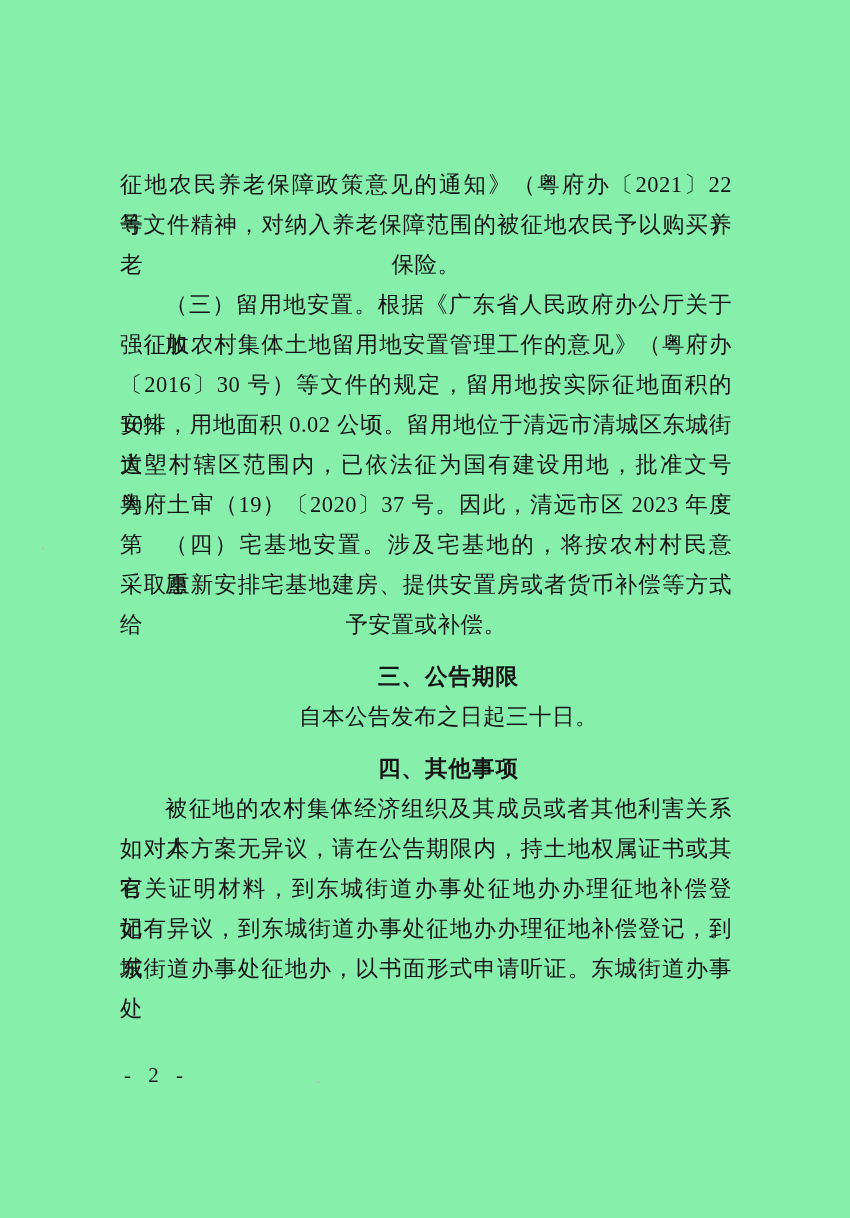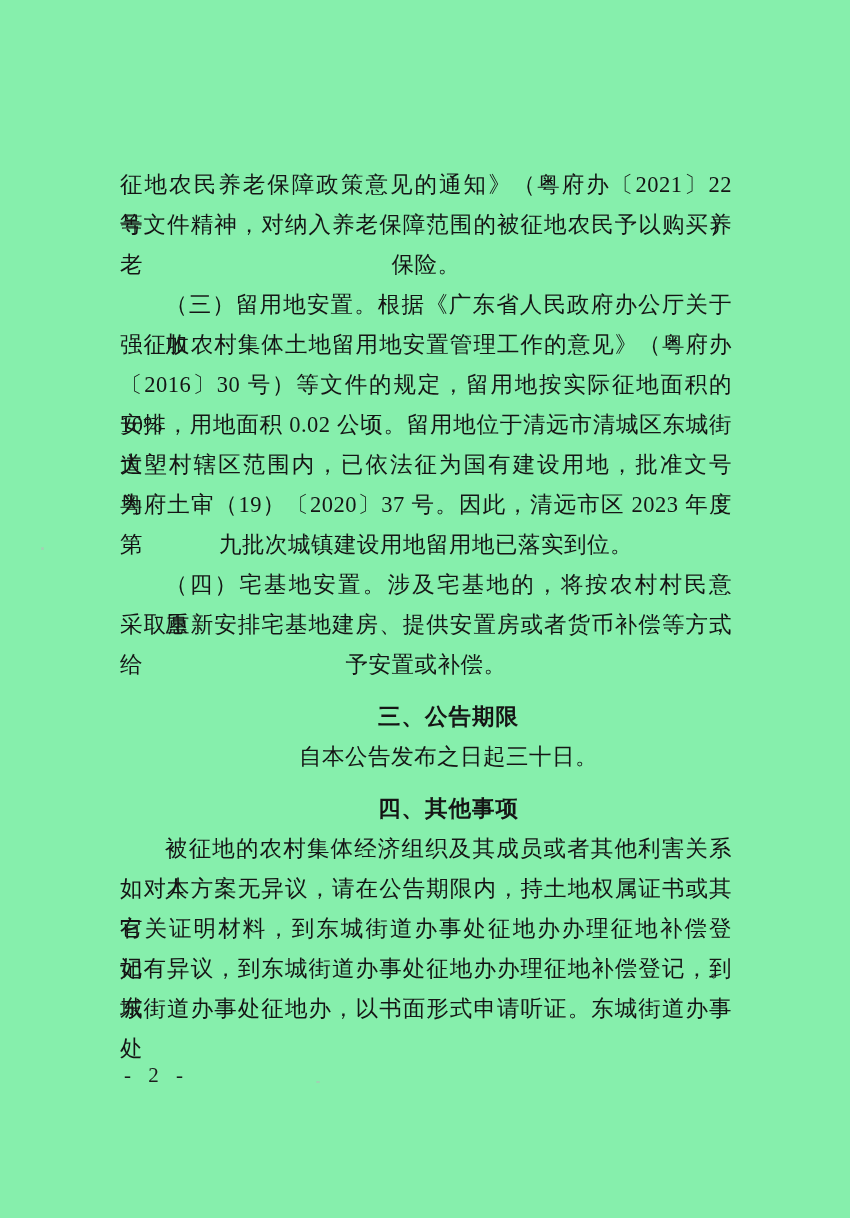--- a/index.html
+++ b/index.html
@@ -68,21 +68,20 @@
   <div class="text-block" id="document-body">
       <div class="line fill">征地农民养老保障政策意见的通知》（粤府办〔2021〕22 号）</div>
       <div class="line fill">等文件精神，对纳入养老保障范围的被征地农民予以购买养老</div>
       <div class="line">保险。</div>
       <div class="line indent2 fill">（三）留用地安置。根据《广东省人民政府办公厅关于加</div>
       <div class="line fill">强征收农村集体土地留用地安置管理工作的意见》（粤府办</div>
       <div class="line fill">〔2016〕30 号）等文件的规定，留用地按实际征地面积的 10%</div>
       <div class="line fill">安排，用地面积 0.02 公顷。留用地位于清远市清城区东城街道</div>
       <div class="line fill">大塱村辖区范围内，已依法征为国有建设用地，批准文号为：</div>
       <div class="line fill">粤府土审（19）〔2020〕37 号。因此，清远市区 2023 年度第</div>
-      <div class="line">九批次城镇建设用地留用地已落实到位。</div>
       <div class="line indent2 fill">（四）宅基地安置。涉及宅基地的，将按农村村民意愿，</div>
       <div class="line fill">采取重新安排宅基地建房、提供安置房或者货币补偿等方式给</div>
       <div class="line">予安置或补偿。</div>
       <div class="line indent2 bold">三、公告期限</div>
       <div class="line indent2">自本公告发布之日起三十日。</div>
       <div class="line indent2 bold">四、其他事项</div>
       <div class="line indent2 fill">被征地的农村集体经济组织及其成员或者其他利害关系人</div>
       <div class="line fill">如对本方案无异议，请在公告期限内，持土地权属证书或其它</div>
       <div class="line fill">有关证明材料，到东城街道办事处征地办办理征地补偿登记。</div>
       <div class="line fill">如有异议，到东城街道办事处征地办办理征地补偿登记，到东</div>

